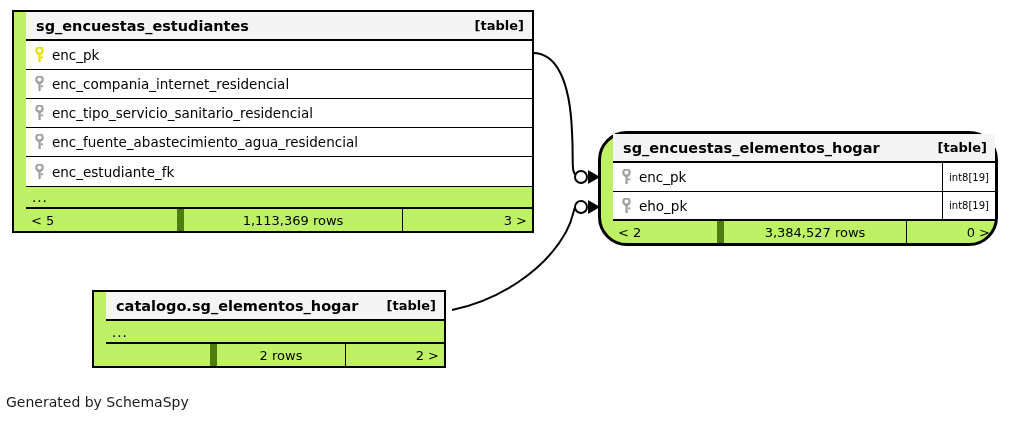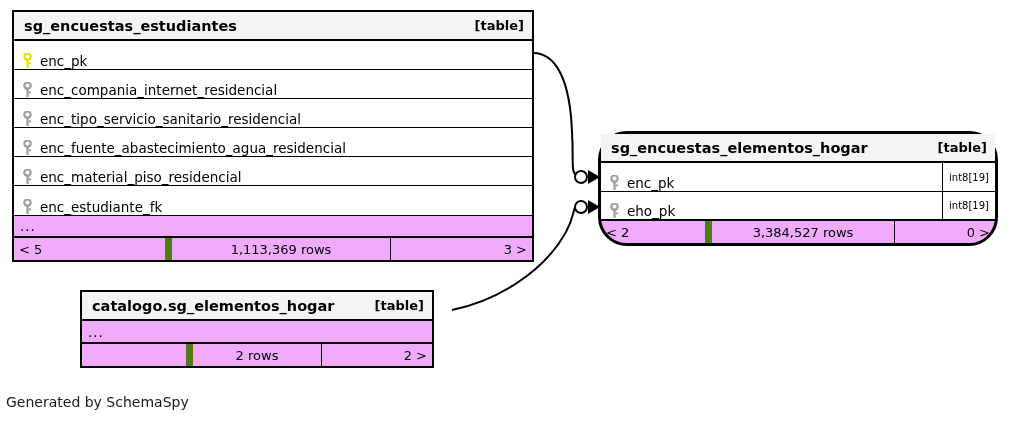--- a/index.html
+++ b/index.html
@@ -29,24 +29,25 @@
     top: 0;
     width: 1019px;
     height: 424px;
     z-index: 1;
     pointer-events: none;
   }
 
   
   .table-node {
     position: absolute;
-    background: #f0abfc;
+    background: #bef264;
     box-sizing: border-box;
     z-index: 2;
     border: 2px solid #000000;
+    padding-left: 12px;
   }
   .table-node.focal {
     border-width: 3px;
     border-radius: 29px;
   }
 
   .tbl-header {
     display: flex;
     align-items: center;
     justify-content: space-between;
@@ -64,21 +65,21 @@
   }
   .tbl-kind {
     font-size: 13px;
     color: #000000;
     white-space: nowrap;
     font-weight: bold;
   }
 
   .tbl-row {
     display: flex;
-    align-items: flex-end;
+    align-items: center;
     height: 29px;
     border-bottom: 1px solid #000000;
     box-sizing: border-box;
     background: #ffffff;
   }
   .tbl-row:last-of-type { }
 
   .col-keycell {
     width: 26px;
     min-width: 26px;
@@ -214,30 +215,20 @@
       <span class="col-keycell">
         <svg class="key-glyph" width="11" height="16" viewBox="0 0 11 16">
           <circle cx="5.5" cy="3.6" r="3.2" fill="none" stroke="#a0a0a0" stroke-width="2.2"></circle>
           <rect x="4.4" y="5.6" width="2.3" height="9.4" fill="#a0a0a0"></rect>
           <rect x="6.7" y="9.4" width="2.4" height="1.9" fill="#a0a0a0"></rect>
         </svg>
       </span>
       <span class="col-name">enc_fuente_abastecimiento_agua_residencial</span>
     </div>
 
-    <div class="tbl-row">
-      <span class="col-keycell">
-        <svg class="key-glyph" width="11" height="16" viewBox="0 0 11 16">
-          <circle cx="5.5" cy="3.6" r="3.2" fill="none" stroke="#a0a0a0" stroke-width="2.2"></circle>
-          <rect x="4.4" y="5.6" width="2.3" height="9.4" fill="#a0a0a0"></rect>
-          <rect x="6.7" y="9.4" width="2.4" height="1.9" fill="#a0a0a0"></rect>
-        </svg>
-      </span>
-      <span class="col-name">enc_material_piso_residencial</span>
-    </div>
 
     <div class="tbl-row" style="border-bottom:none;">
       <span class="col-keycell">
         <svg class="key-glyph" width="11" height="16" viewBox="0 0 11 16">
           <circle cx="5.5" cy="3.6" r="3.2" fill="none" stroke="#a0a0a0" stroke-width="2.2"></circle>
           <rect x="4.4" y="5.6" width="2.3" height="9.4" fill="#a0a0a0"></rect>
           <rect x="6.7" y="9.4" width="2.4" height="1.9" fill="#a0a0a0"></rect>
         </svg>
       </span>
       <span class="col-name">enc_estudiante_fk</span>
@@ -283,21 +274,21 @@
       <span class="col-type">int8[19]</span>
     </div>
 
     <div class="tbl-footer">
       <span class="foot-cell foot-left" style="width:104px;">&lt; 2</span>
       <span class="foot-cell foot-mid" style="width:190px;">3,384,527 rows</span>
       <span class="foot-cell foot-right" style="flex:1 1 auto;">0 &gt;</span>
     </div>
   </div>
 
-  <div class="table-node" id="tbl-catalogo" style="left:80px; top:290px; width:354px;">
+  <div class="table-node" id="tbl-catalogo" style="left:92px; top:290px; width:354px;">
 
     <div class="tbl-header">
       <span class="tbl-name">catalogo.sg_elementos_hogar</span>
       <span class="tbl-kind">[table]</span>
     </div>
 
     <div class="ellipsis-row" style="border-top:none;">...</div>
 
     <div class="tbl-footer">
       <span class="foot-cell foot-left" style="width:104px;"></span>

